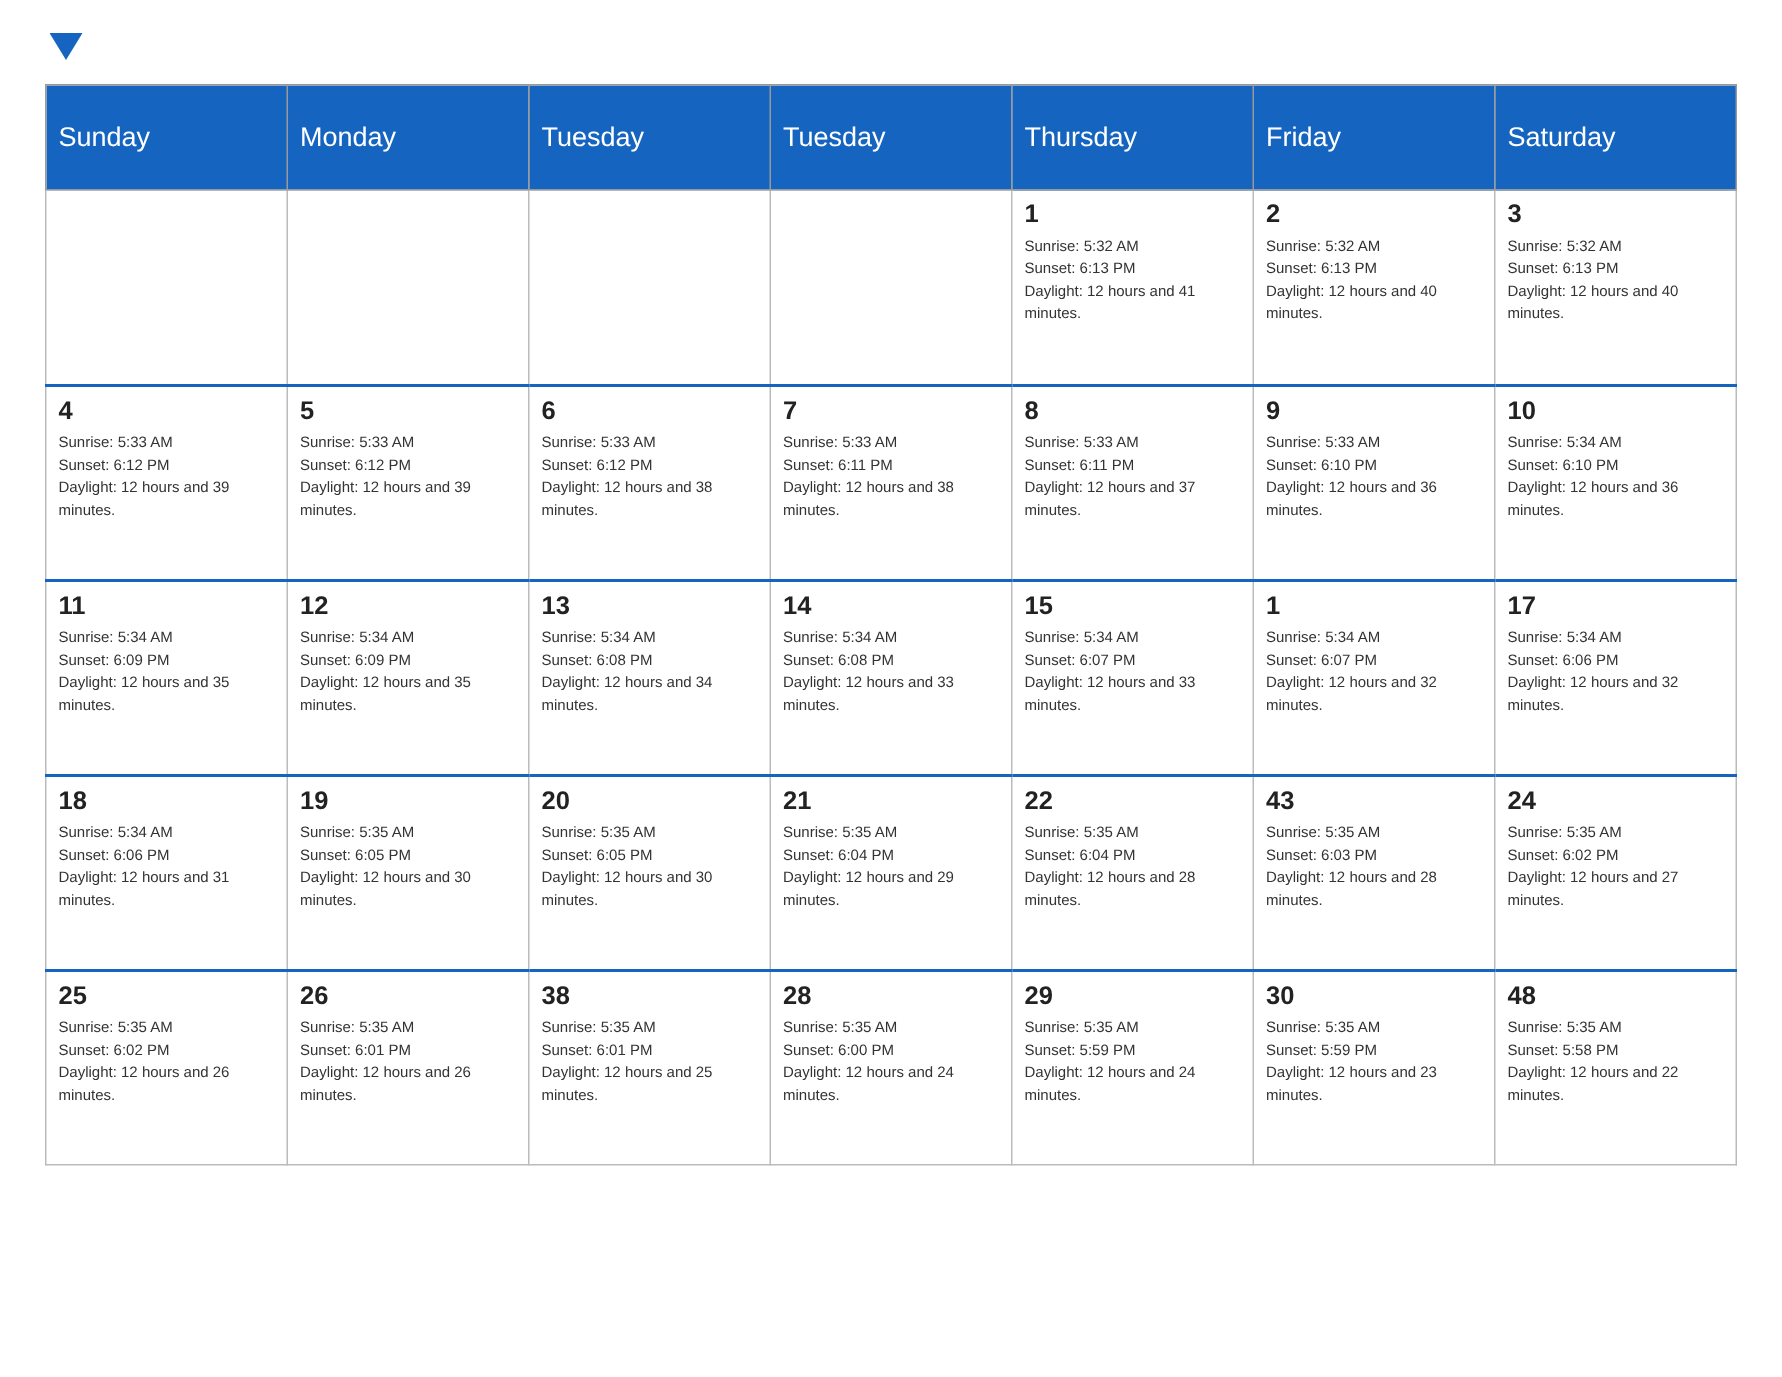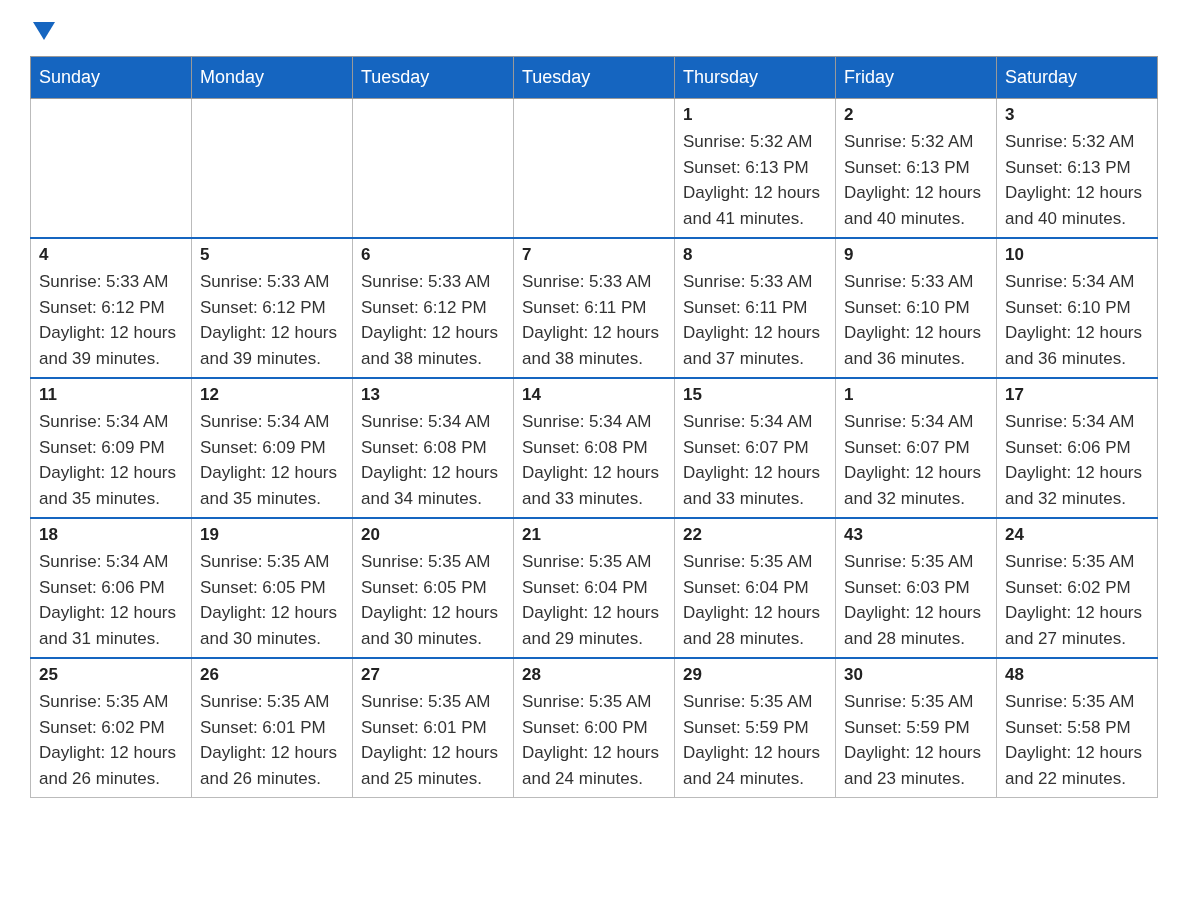--- a/index.html
+++ b/index.html
@@ -43,40 +43,40 @@
     .calendar {
       width: 100%;
       border-collapse: collapse;
       border: 1px solid #999;
     }
     .calendar th {
       background-color: #1565c0;
       color: #fff;
       font-size: 18px;
       font-weight: normal;
-      padding: 10px 8px;
+      padding: 24px 8px;
       text-align: left;
       border: 1px solid #999;
     }
     .calendar td {
       vertical-align: top;
       border: 1px solid #bbb;
       padding: 6px 8px;
       width: 14.28%;
       min-height: 110px;
       height: 130px;
     }
     .day-number {
       font-size: 17px;
       font-weight: bold;
       color: #222;
       margin-bottom: 4px;
     }
     .day-info {
-      font-size: 17px;
+      font-size: 10px;
       color: #333;
       line-height: 1.5;
     }
     .calendar tr td {
       border-top: 2px solid #1565c0;
     }
     .calendar tbody tr:first-child td {
       border-top: 1px solid #999;
     }
     .empty-cell {
@@ -241,21 +241,21 @@
       <tr>
         <td>
           <div class="day-number">25</div>
           <div class="day-info">Sunrise: 5:35 AM<br>Sunset: 6:02 PM<br>Daylight: 12 hours and 26 minutes.</div>
         </td>
         <td>
           <div class="day-number">26</div>
           <div class="day-info">Sunrise: 5:35 AM<br>Sunset: 6:01 PM<br>Daylight: 12 hours and 26 minutes.</div>
         </td>
         <td>
-          <div class="day-number">27</div>
+          <div class="day-number">38</div>
           <div class="day-info">Sunrise: 5:35 AM<br>Sunset: 6:01 PM<br>Daylight: 12 hours and 25 minutes.</div>
         </td>
         <td>
           <div class="day-number">28</div>
           <div class="day-info">Sunrise: 5:35 AM<br>Sunset: 6:00 PM<br>Daylight: 12 hours and 24 minutes.</div>
         </td>
         <td>
           <div class="day-number">29</div>
           <div class="day-info">Sunrise: 5:35 AM<br>Sunset: 5:59 PM<br>Daylight: 12 hours and 24 minutes.</div>
         </td>

